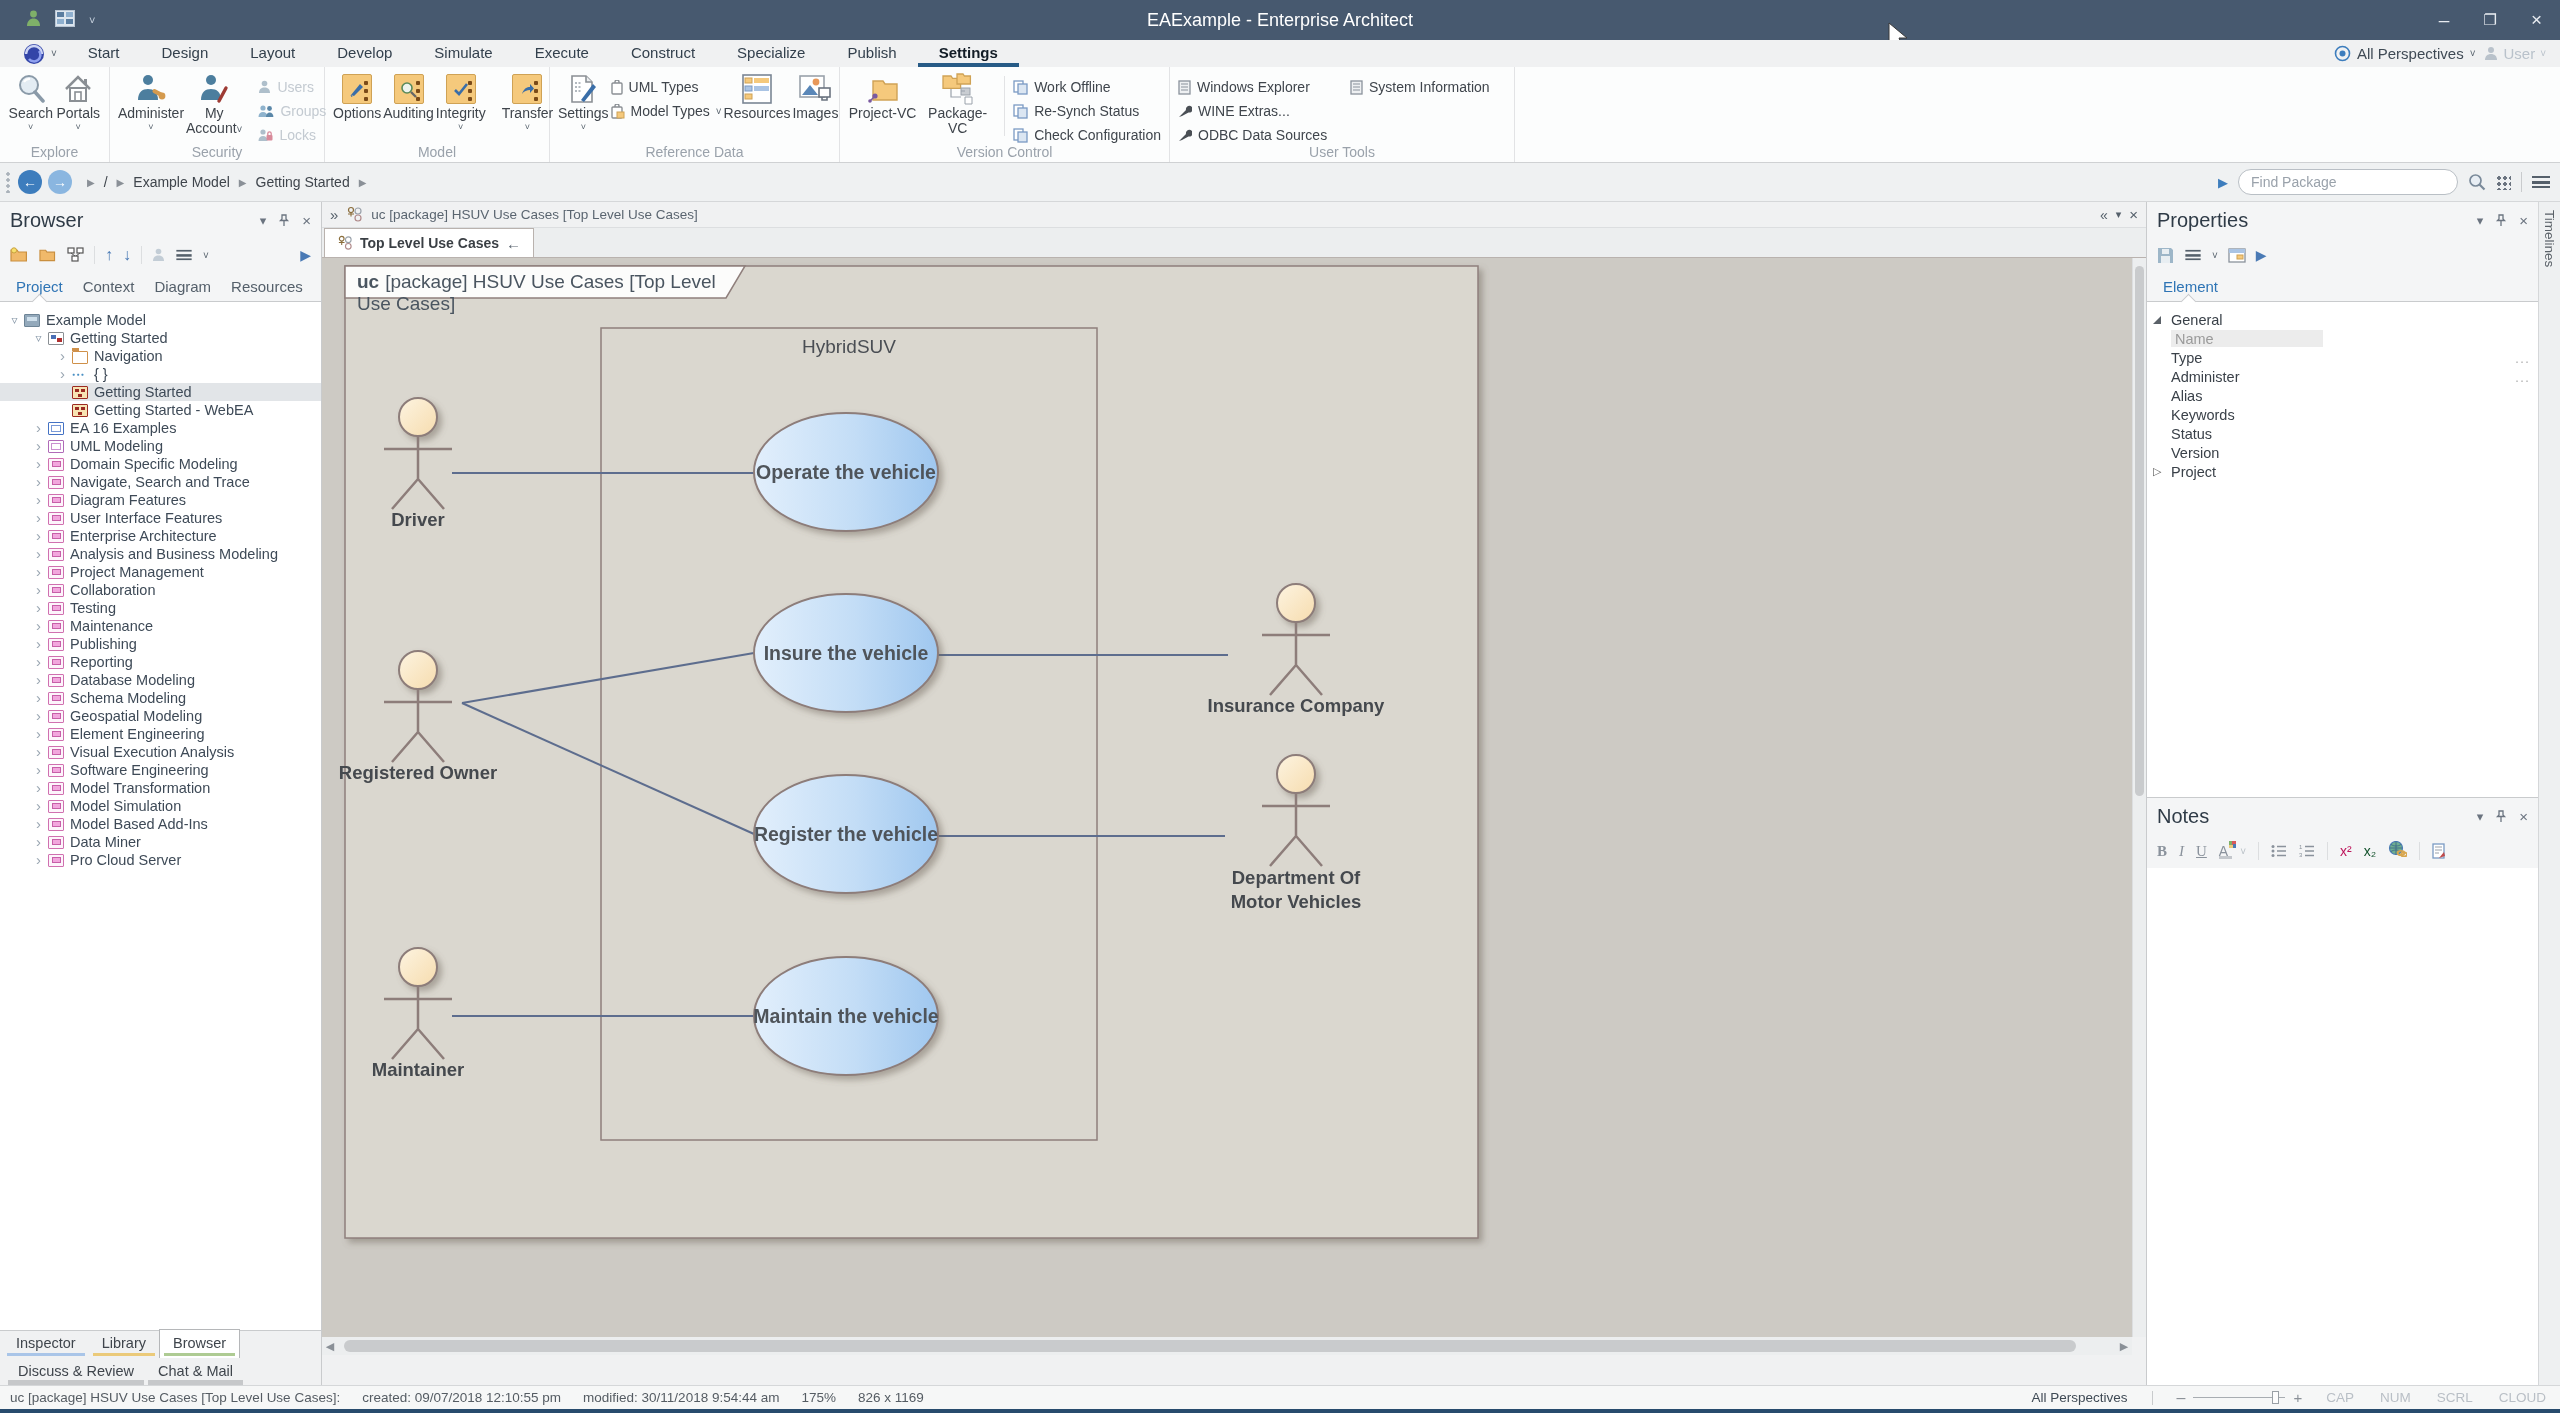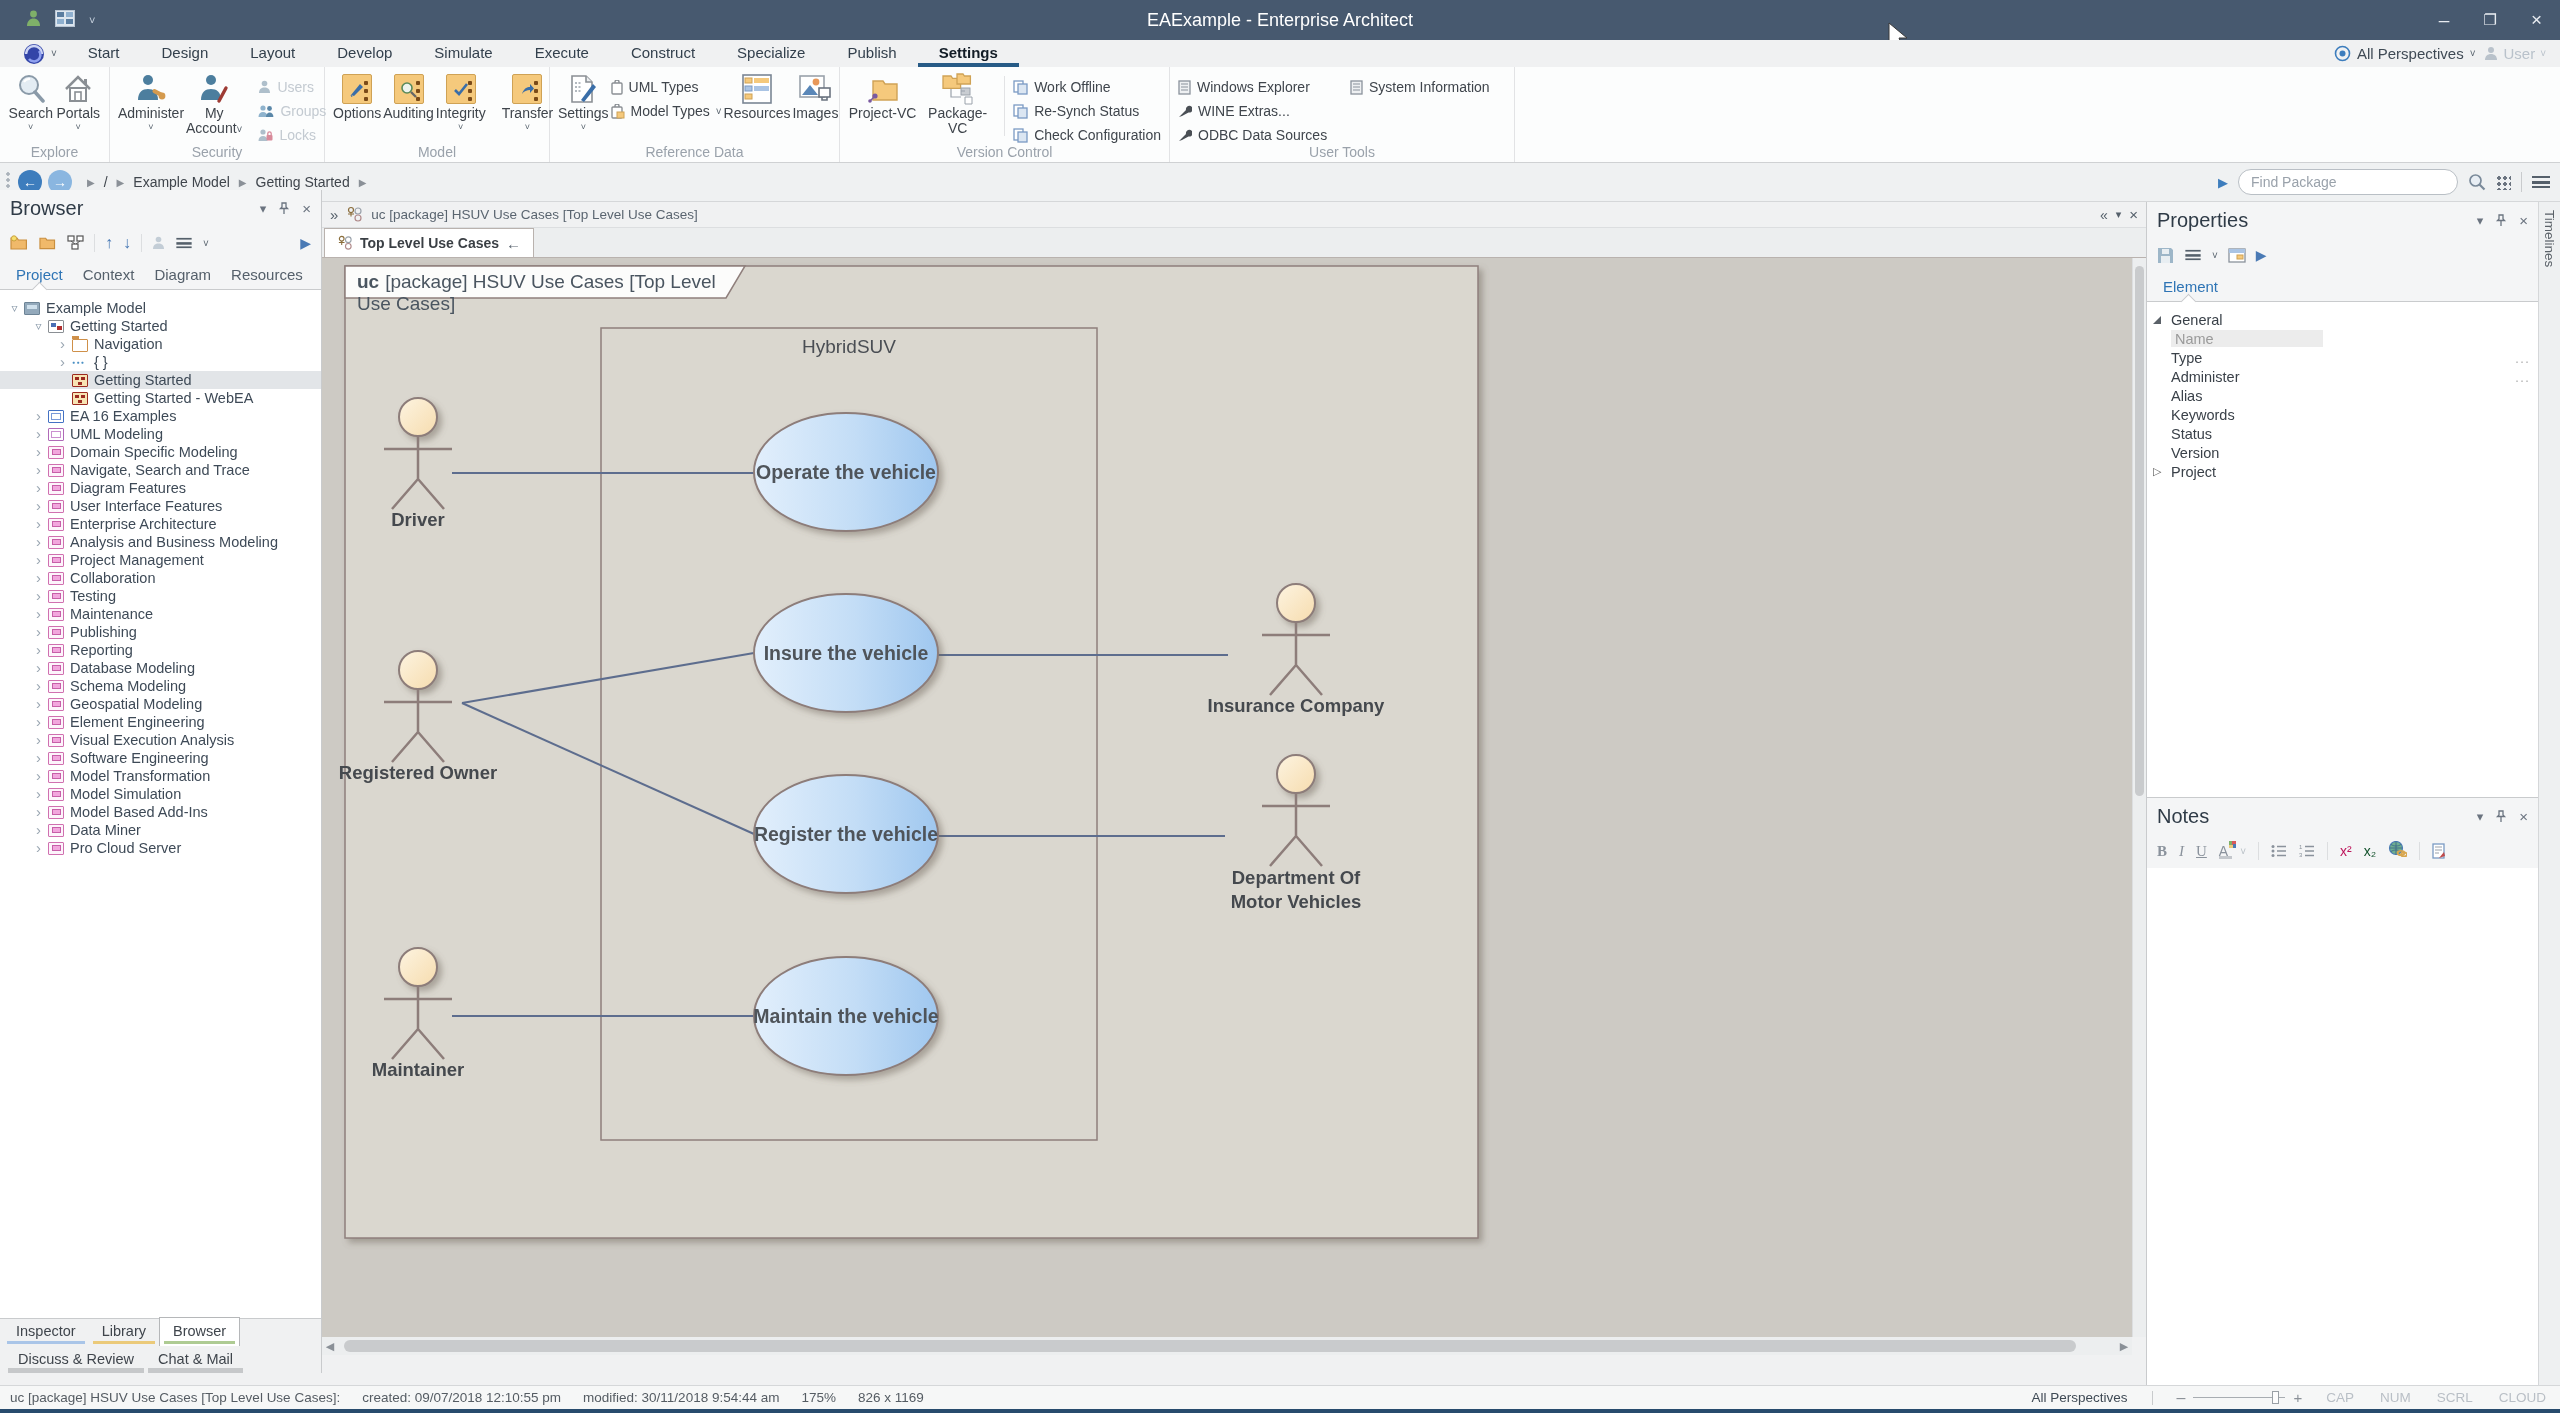--- a/index.html
+++ b/index.html
@@ -63,21 +63,21 @@
   .phead .ptitle { font-size:20px; color:#2f3b47; flex:1; }
   .phead .pctl { display:flex; align-items:center; gap:12px; color:#6b7480; }
   .phead .pctl span { font-size:13px; }
   .ptoolbar { height:34px; display:flex; align-items:center; gap:10px; padding:0 10px; border-bottom:0; }
   .ptabs { height:30px; display:flex; align-items:flex-end; gap:4px; padding:0 8px; border-bottom:1px solid #c9cbcd; position:relative; }
   .ptab { font-size:15px; padding:0 8px 6px; color:#55606b; }
   .ptab.on { color:#2e74b5; }
   .notch { position:absolute; bottom:-6px; width:11px; height:11px; background:#fff; border-left:1px solid #c9cbcd; border-top:1px solid #c9cbcd; transform:rotate(45deg); }
 
   
-  #browser { position:absolute; left:0; top:190px; width:322px; height:1183px; background:#f4f5f6; border-right:1px solid #c9cbcd; display:flex; flex-direction:column; }
+  #browser { position:absolute; left:0; top:202px; width:322px; height:1183px; background:#f4f5f6; border-right:1px solid #c9cbcd; display:flex; flex-direction:column; }
   #tree { flex:1; background:#fff; overflow:hidden; padding-top:9px; }
   .trow { display:flex; align-items:center; height:18px; font-size:14.5px; color:#3e4a57; white-space:nowrap; }
   .trow.sel { background:#e2e5e8; }
   .texp { width:17px; text-align:center; color:#8a9aaa; font-size:12px; flex:none; }
   .texp.closed { font-size:15px; color:#9aa6b2; line-height:14px; }
   .tico { width:16px; height:13px; margin:0 6px 0 1px; flex:none; position:relative; border-radius:1px; }
   .tico::after { content:""; position:absolute; }
   .ic-root { background:#93a9bb; border:1px solid #6d8496; }
   .ic-root::after { left:2px; right:2px; top:2px; height:4px; background:#cfe0ec; }
   .ic-pkg { background:#fff; border:1px solid #8a8f94; }

